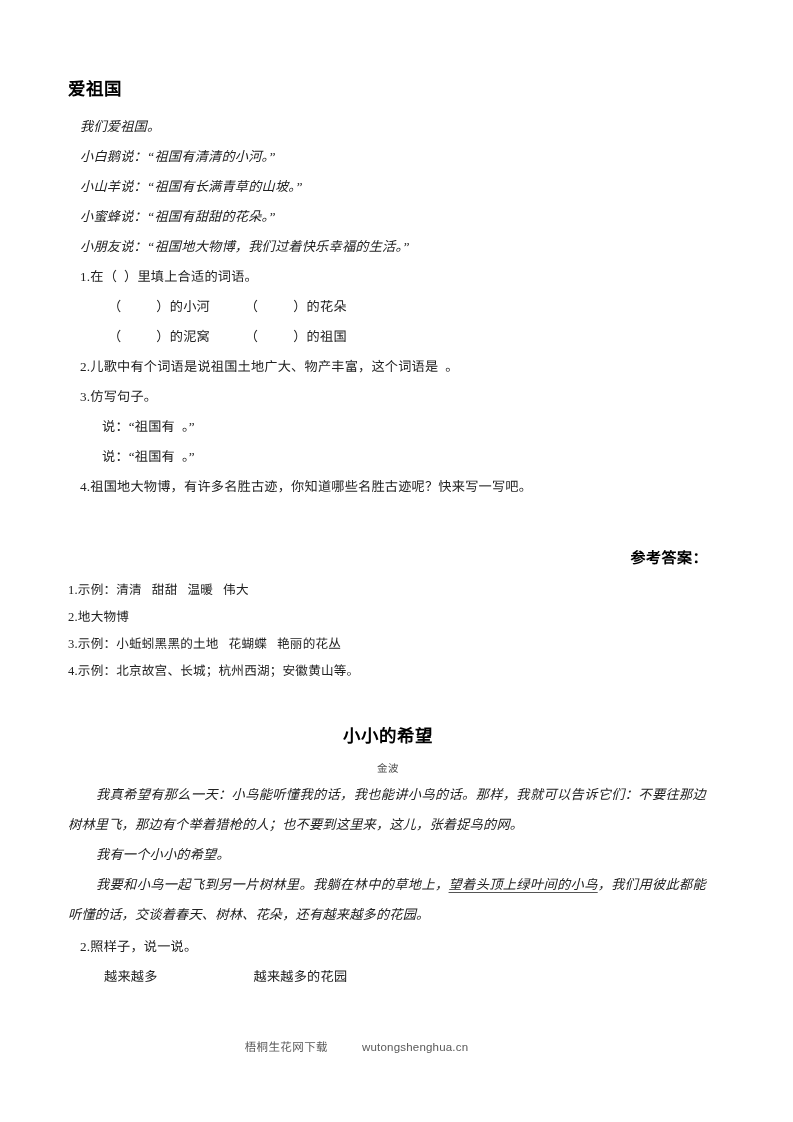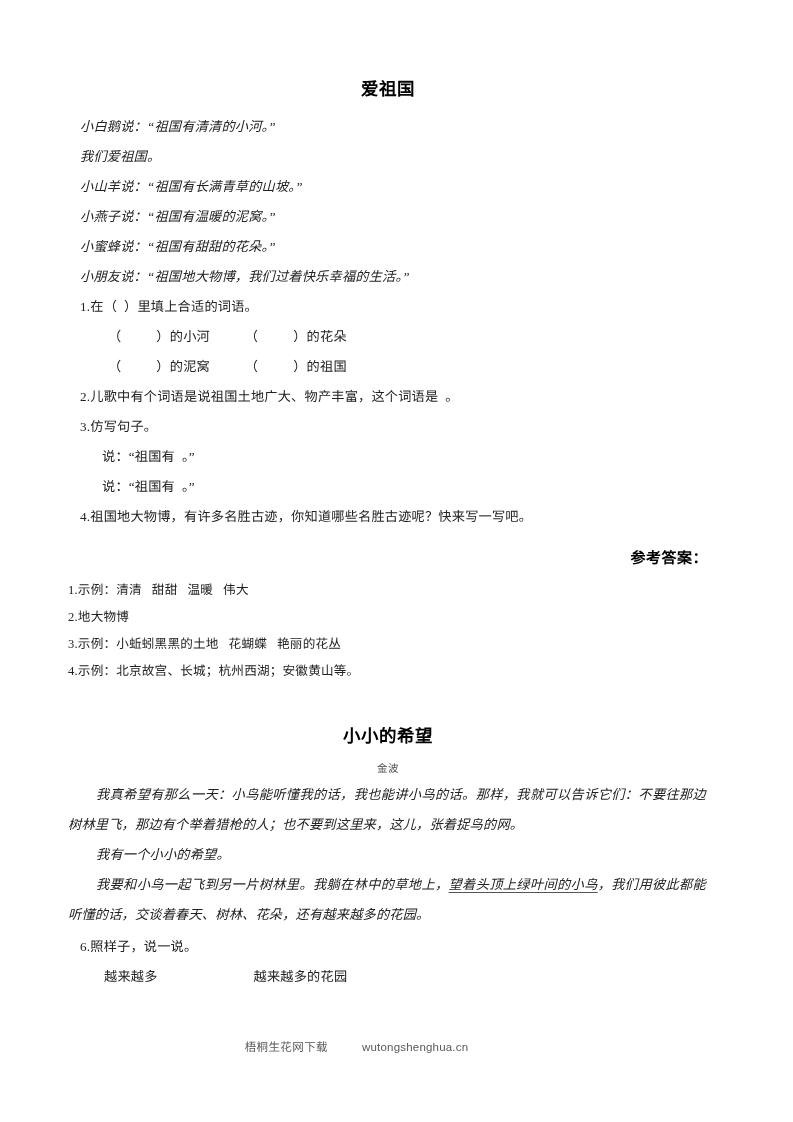--- a/index.html
+++ b/index.html
@@ -24,21 +24,21 @@
   
   .content {
     position: absolute;
     left: 68px;
     top: 0;
     width: 640px;
   }
 
   
   .doc-title {
-    text-align: center;
+    text-align: left;
     font-family: "Liberation Sans", "DejaVu Sans", sans-serif;
     font-weight: bold;
     font-size: 17.5px;
     letter-spacing: 0.5px;
     color: #000000;
     margin: 0;
     padding: 0;
     line-height: 1;
   }
 
@@ -153,24 +153,23 @@
 
 <div class="page">
 
   <div class="content">
 
     <div class="blk" style="top:81px;">
       <div class="doc-title">爱祖国</div>
     </div>
 
     <div class="blk" style="top:112px;">
+      <div class="line kai indent-sm">我们爱祖国。</div>
       <div class="line kai indent-sm">小白鹅说：“祖国有清清的小河。”</div>
-      <div class="line kai indent-sm">我们爱祖国。</div>
       <div class="line kai indent-sm">小山羊说：“祖国有长满青草的山坡。”</div>
-      <div class="line kai indent-sm">小燕子说：“祖国有温暖的泥窝。”</div>
       <div class="line kai indent-sm">小蜜蜂说：“祖国有甜甜的花朵。”</div>
       <div class="line kai indent-sm">小朋友说：“祖国地大物博，我们过着快乐幸福的生活。”</div>
 
       <div class="line indent-sm">1.在（  ）里填上合适的词语。</div>
       <div class="line indent">（          ）的小河          （          ）的花朵</div>
       <div class="line indent">（          ）的泥窝          （          ）的祖国</div>
 
       <div class="line indent-sm">2.儿歌中有个词语是说祖国土地广大、物产丰富，这个词语是  。</div>
 
       <div class="line indent-sm">3.仿写句子。</div>
@@ -202,21 +201,21 @@
       <div class="doc-author">金波</div>
     </div>
 
     <div class="blk" style="top:780px;">
       <p class="para">我真希望有那么一天：小鸟能听懂我的话，我也能讲小鸟的话。那样，我就可以告诉它们：不要往那边树林里飞，那边有个举着猎枪的人；也不要到这里来，这儿，张着捉鸟的网。</p>
 
       <p class="para">我有一个小小的希望。</p>
 
       <p class="para"><span>我要和小鸟一起飞到另一片树林里。我躺在林中的草地上，</span><span class="underline-span">望着头顶上绿叶间的小鸟</span><span>，我们用彼此都能听懂的话，交谈着春天、树林、花朵，还有越来越多的花园。</span></p>
 
-      <div class="line indent-sm" style="margin-top:2px;">6.照样子，说一说。</div>
+      <div class="line indent-sm" style="margin-top:2px;">2.照样子，说一说。</div>
 
       <div class="line" style="padding-left:36px;"><span>越来越多</span><span style="display:inline-block;width:96px;"></span><span>越来越多的花园</span></div>
     </div>
   </div>
 
   <div class="footer">
     <span>梧桐生花网下载</span><span class="site">wutongshenghua.cn</span>
   </div>
 
 </div>

